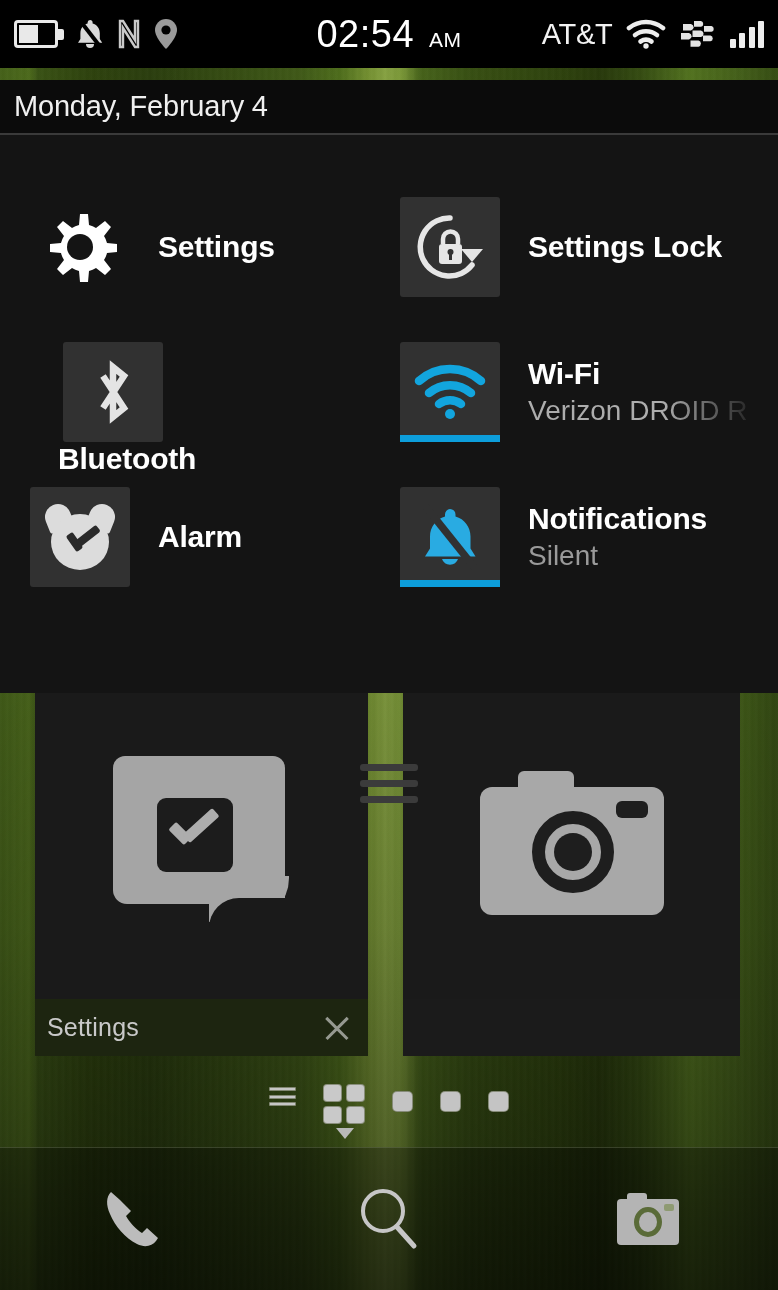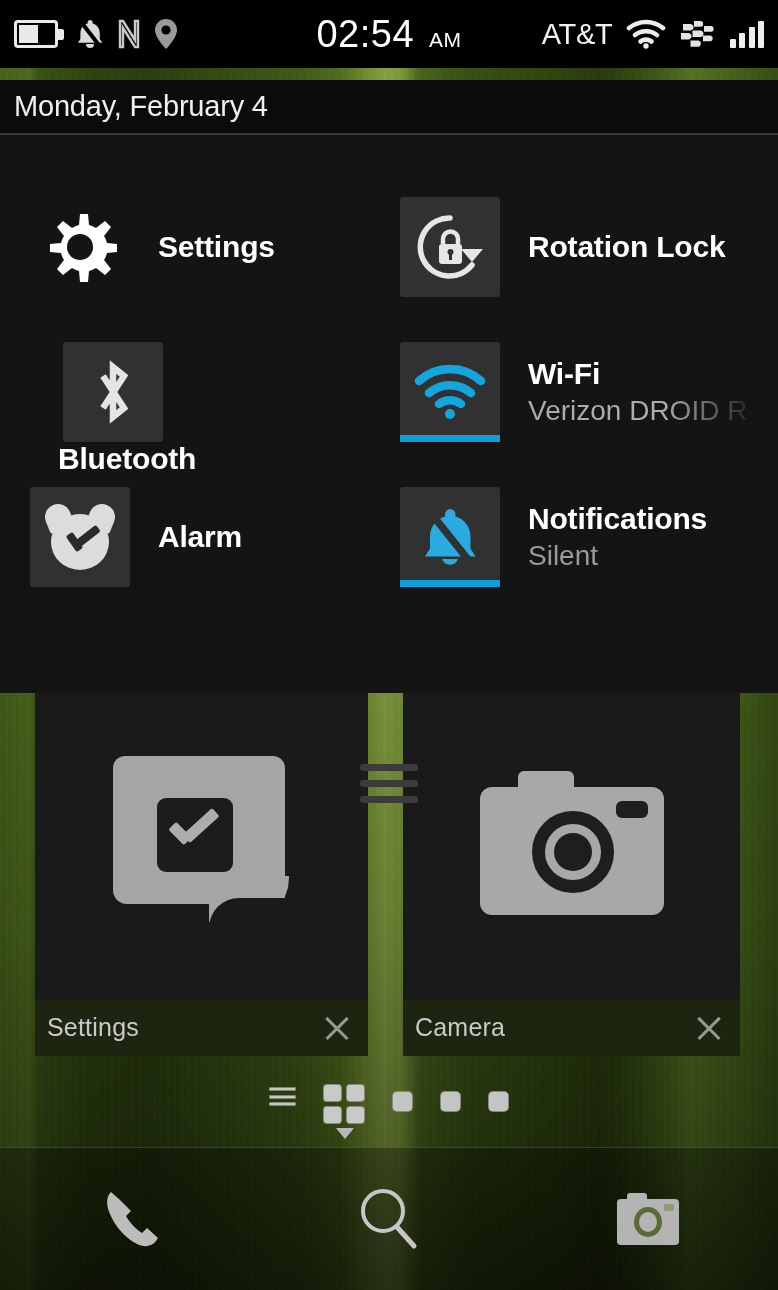--- a/index.html
+++ b/index.html
@@ -236,24 +236,20 @@
   <div class="frame" style="left:403px; top:693px; width:337px; height:363px;">
     <div class="frame-body">
       <div class="ic-camera">
         <div class="hump"></div>
         <div class="body"></div>
         <div class="lens"></div>
         <div class="lens-in"></div>
         <div class="flash"></div>
       </div>
     </div>
-    <div class="frame-bar">
-      <span class="frame-title">Camera</span>
-      <span class="frame-close"></span>
-    </div>
   </div>
 
   <div id="page-indicators">
     <div class="pi">
       <div class="pi-lines">
           <span></span>
           <span></span>
           <span></span>
         </div>
     </div>
@@ -322,21 +318,21 @@
             <path d="M36 7 A29 29 0 1 0 58 54" fill="none" stroke="#e6e6e6" stroke-width="5.5" stroke-linecap="round"></path>
             <path d="M47 38 l11 13 11-13 z" fill="#e6e6e6"></path>
             <rect x="25" y="33" width="23" height="20" rx="3" fill="#e6e6e6"></rect>
             <path d="M29 33 v-5 a7.5 7.5 0 0 1 15 0 v5" fill="none" stroke="#e6e6e6" stroke-width="4.5"></path>
             <circle cx="36.5" cy="41" r="3" fill="#313131"></circle>
             <rect x="35" y="42" width="3" height="7" fill="#313131"></rect>
           </svg>
         </span>
       </div>
       <div class="qs-text">
-        <div class="qs-label">Rotation Lock</div>
+        <div class="qs-label">Settings Lock</div>
       </div>
     </div>
 
     <div class="qs-item" style="left:30px; top:217px;flex-direction:column;">
       <div class="qs-tile filled">
         <span class="ic-bt">
           <svg width="46" height="66" viewBox="0 0 46 66">
             <path d="M13 17 L34 49 L23 58 L23 8 L34 17 L13 49" fill="none" stroke="#e4e4e4" stroke-width="6.5" stroke-linejoin="miter" stroke-linecap="butt"></path>
           </svg>
         </span>

